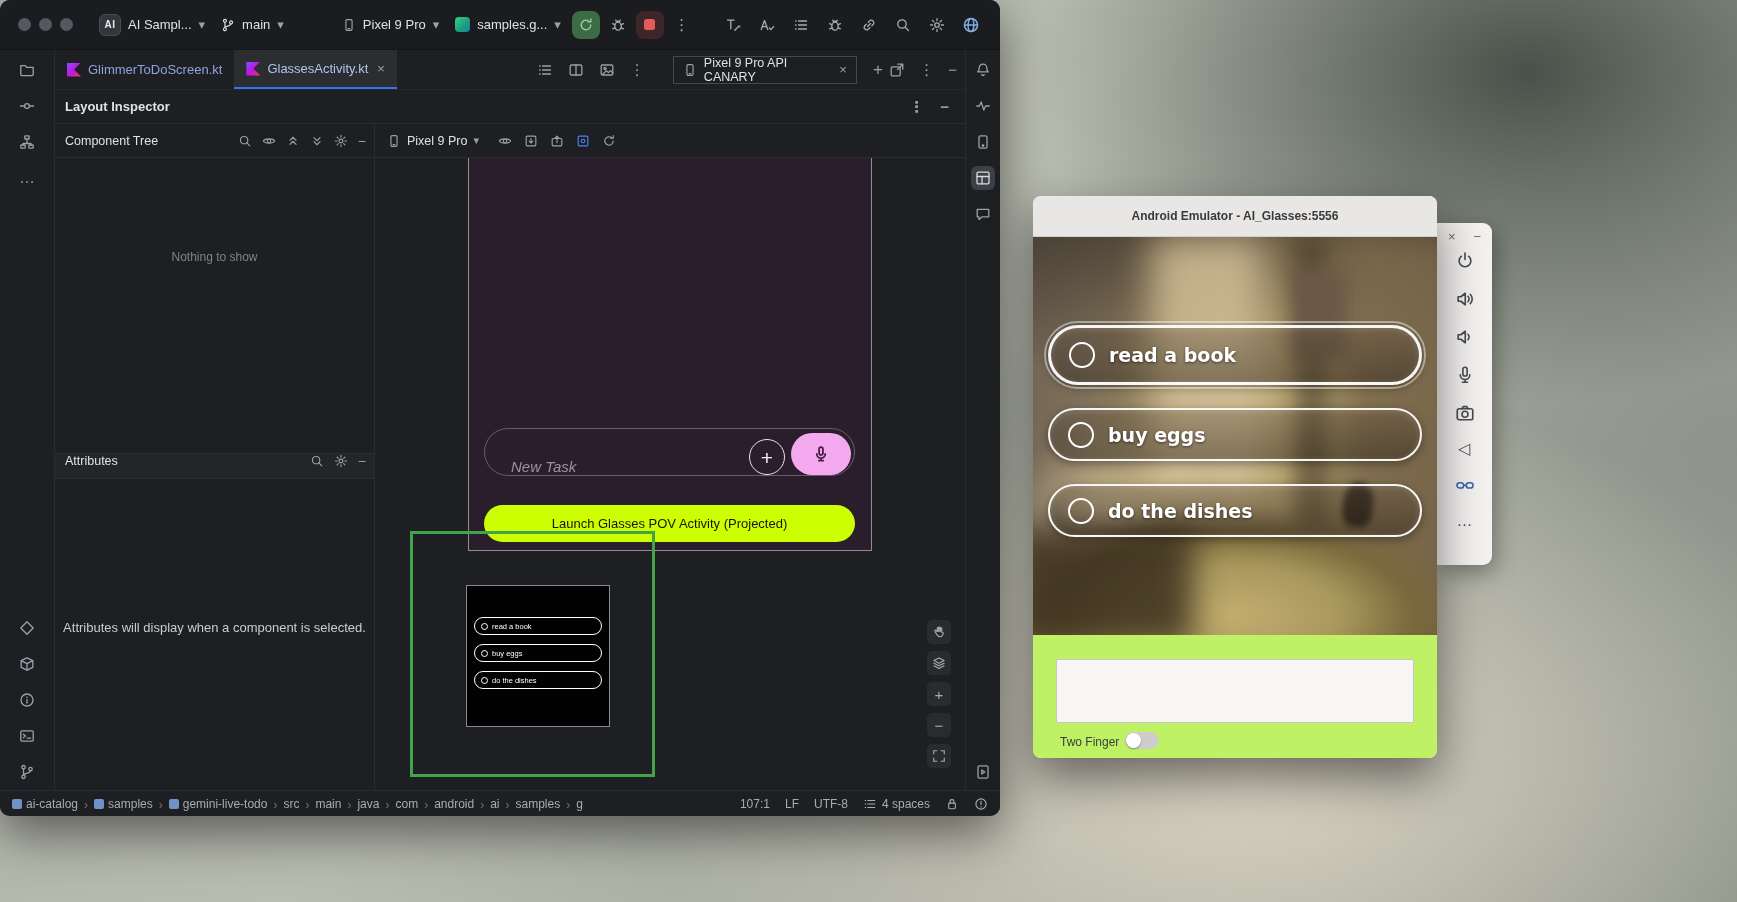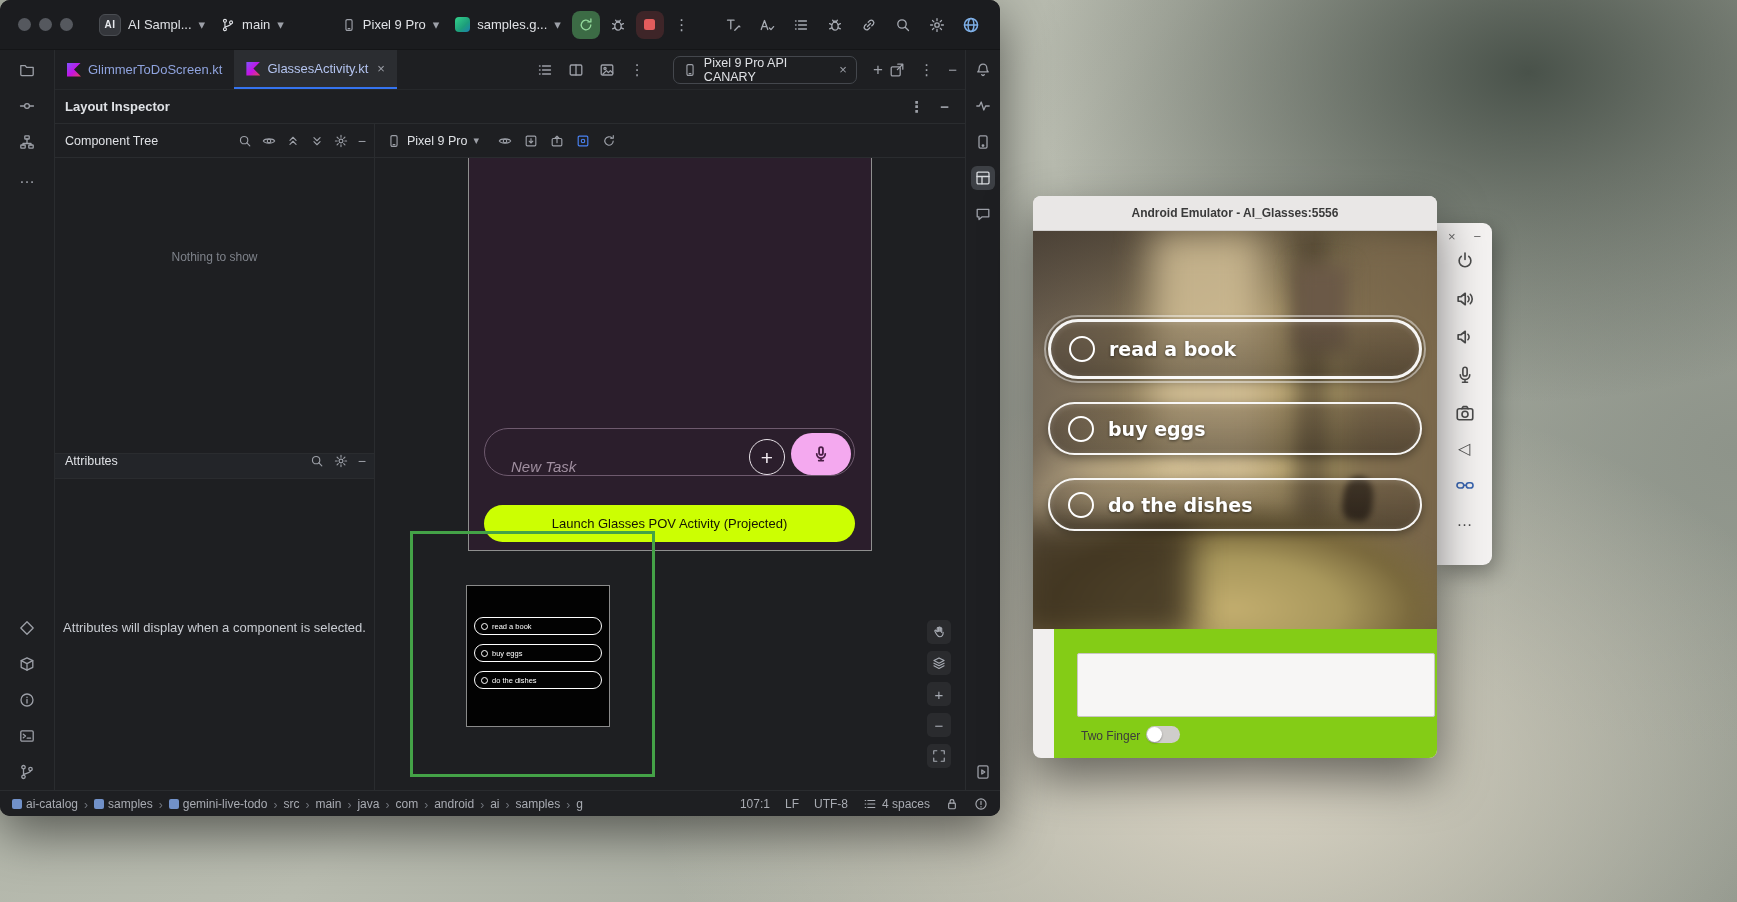--- a/index.html
+++ b/index.html
@@ -37,21 +37,21 @@
   .strip-btn{width:24px;height:24px;display:flex;align-items:center;justify-content:center;color:#9da0a8;border-radius:6px;}
   .strip-btn.active{background:#3d4045;color:#d8dade;}
   .strip-spacer{margin-top:auto;}
 
   .tabrow{position:absolute;left:55px;top:50px;right:35px;height:40px;display:flex;align-items:center;border-bottom:1px solid #26282b;font-size:13px;}
   .etab{display:flex;align-items:center;gap:7px;height:39px;padding:0 12px;color:#8fa3de;}
   .etab.active{background:#2b2d31;border-bottom:2px solid #3574f0;color:#b3c3ef;}
   .ktico{width:14px;height:14px;background:linear-gradient(135deg,#7f52ff 0%,#c711e1 55%,#e44857 100%);clip-path:polygon(0 0,100% 0,50% 50%,100% 100%,0 100%);}
   .tabx{color:#9da0a8;font-size:13px;margin-left:2px;}
   .midicons{display:flex;align-items:center;gap:15px;margin-left:140px;color:#9da0a8;}
-  .devtab{margin-left:28px;display:flex;align-items:center;gap:7px;height:28px;padding:0 9px;border:1px solid #44474d;border-radius:7px;color:#dfe1e5;font-size:12.5px;}
+  .devtab{margin-left:28px;display:flex;align-items:center;gap:7px;height:28px;padding:0 9px;border:1px solid #44474d;border-radius:0;color:#dfe1e5;font-size:12.5px;}
   .plusbtn{margin-left:10px;color:#9da0a8;font-size:17px;width:24px;height:24px;display:flex;align-items:center;justify-content:center;}
   .tabrow-right{margin-left:auto;display:flex;align-items:center;gap:14px;color:#9da0a8;padding-right:8px;}
 
   .li{position:absolute;left:55px;top:90px;right:35px;bottom:26px;display:flex;flex-direction:column;}
   .li-header{height:34px;display:flex;align-items:center;padding:0 10px;font-size:13px;font-weight:bold;border-bottom:1px solid #2a2c2f;}
   .li-header .hicons{margin-left:auto;display:flex;gap:16px;color:#9da0a8;padding-right:6px;align-items:center;}
   .li-toolbars{height:34px;display:flex;border-bottom:1px solid #2a2c2f;font-size:12.5px;}
   .ct-bar{width:320px;display:flex;align-items:center;padding:0 8px 0 10px;border-right:1px solid #2a2c2f;}
   .ct-bar .bicons{margin-left:auto;display:flex;gap:10px;color:#9da0a8;align-items:center;}
   .pv-bar{flex:1;display:flex;align-items:center;gap:9px;padding:0 12px;color:#dfe1e5;}
@@ -89,41 +89,41 @@
   .sb-item{display:flex;align-items:center;gap:5px;}
 
   
   .emu-tools{position:absolute;left:1437px;top:223px;width:55px;height:342px;background:#f4f2f1;border-radius:0 9px 9px 0;box-shadow:4px 8px 22px rgba(0,0,0,.35);display:flex;flex-direction:column;}
   .emu-tools .tbar{height:24px;display:flex;align-items:center;justify-content:space-between;padding:2px 11px 0;color:#6a6a6a;font-size:13px;}
   .emu-tools .col{display:flex;flex-direction:column;align-items:center;gap:18px;padding-top:4px;color:#4c4c4c;}
   .emu-tools .col .glyph{font-size:16px;}
   .glasses-blue{color:#3b66b0;}
 
   .emu{position:absolute;left:1033px;top:196px;width:404px;height:562px;border-radius:8px;overflow:hidden;background:#f1efee;box-shadow:0 20px 48px rgba(0,0,0,.5);}
-  .emu-title{height:35px;background:#e9e7e6;border-bottom:1px solid #d2d0cf;display:flex;align-items:center;justify-content:center;font-size:12px;font-weight:bold;color:#3a3a3a;}
+  .emu-title{height:41px;background:#e9e7e6;border-bottom:1px solid #d2d0cf;display:flex;align-items:center;justify-content:center;font-size:12px;font-weight:bold;color:#3a3a3a;}
   .emu-screen{position:relative;height:398px;overflow:hidden;
     background:linear-gradient(100deg,#6e6253 0%,#7d6f5a 15%,#99875f 35%,#b7a273 52%,#b3a06e 62%,#8c7c52 78%,#6f5f3e 92%,#5f5136 100%);}
   .bl{position:absolute;pointer-events:none;}
   .em-top{left:0;top:0;right:0;height:130px;background:linear-gradient(180deg,rgba(52,44,36,.6),rgba(52,44,36,0));}
   .em-door{left:118px;top:0;width:112px;height:262px;background:#d2bf97;filter:blur(18px);opacity:.85;}
   .em-band{left:262px;top:0;width:34px;height:300px;background:#45392a;filter:blur(10px);opacity:.55;}
   .em-right{right:-20px;top:0;width:110px;height:100%;background:#7d6a4e;filter:blur(16px);opacity:.8;}
   .em-pic{right:88px;top:34px;width:54px;height:86px;background:#6b5947;filter:blur(9px);}
   .em-light{left:-30px;top:180px;width:220px;height:240px;background:radial-gradient(closest-side,rgba(240,220,175,.8),rgba(240,220,175,0));filter:blur(6px);}
   .em-table{left:-40px;bottom:-90px;width:480px;height:220px;background:radial-gradient(closest-side,#c2ad6e 0%,#a9985c 45%,#79683c 75%,rgba(0,0,0,0) 100%);border-radius:50%;filter:blur(5px);}
   .em-floor{left:-20px;bottom:-10px;width:180px;height:120px;background:#3a2f1e;filter:blur(16px);opacity:.85;}
   .em-boot{right:64px;bottom:108px;width:30px;height:44px;background:#2e251a;border-radius:45% 45% 35% 35%;filter:blur(3px);transform:rotate(6deg);}
   .pills{position:absolute;left:15px;right:15px;top:88px;display:flex;flex-direction:column;gap:23px;font-family:"DejaVu Sans",sans-serif;}
   .pill{height:53px;border:2px solid rgba(255,255,255,.95);border-radius:30px;display:flex;align-items:center;gap:14px;padding-left:18px;color:#fff;font-size:19px;font-weight:600;
     background:linear-gradient(180deg,rgba(95,80,62,.35),rgba(40,32,25,.45));
     box-shadow:0 3px 10px rgba(0,0,0,.35), inset 0 1px 6px rgba(255,255,255,.15);
     text-shadow:0 1px 3px rgba(0,0,0,.55);}
   .pill.focus{height:60px;border-width:3px;outline:2px solid rgba(255,255,255,.45);outline-offset:2px;}
   .pcirc{width:26px;height:26px;border:2.5px solid #fff;border-radius:50%;flex:0 0 auto;}
-  .emu-panel{position:relative;height:138px;background:#84cc16;margin-left:21px;}
+  .emu-panel{position:relative;height:138px;background:#bef264;}
   .trackpad{position:absolute;left:23px;top:24px;width:358px;height:64px;background:#f7f6f5;border:1px solid #c9c6c4;border-radius:2px;}
   .twofinger{position:absolute;left:27px;top:100px;font-size:12px;color:#3c3c3c;}
   .toggle{position:absolute;left:92px;top:97px;width:34px;height:17px;border-radius:9px;background:#cfcdcb;}
   .knob{position:absolute;left:1px;top:1px;width:15px;height:15px;border-radius:50%;background:#fff;box-shadow:0 1px 2px rgba(0,0,0,.35);}
 </style>
 </head>
 <body>
 
 <svg width="0" height="0" style="position:absolute">
 <defs>

